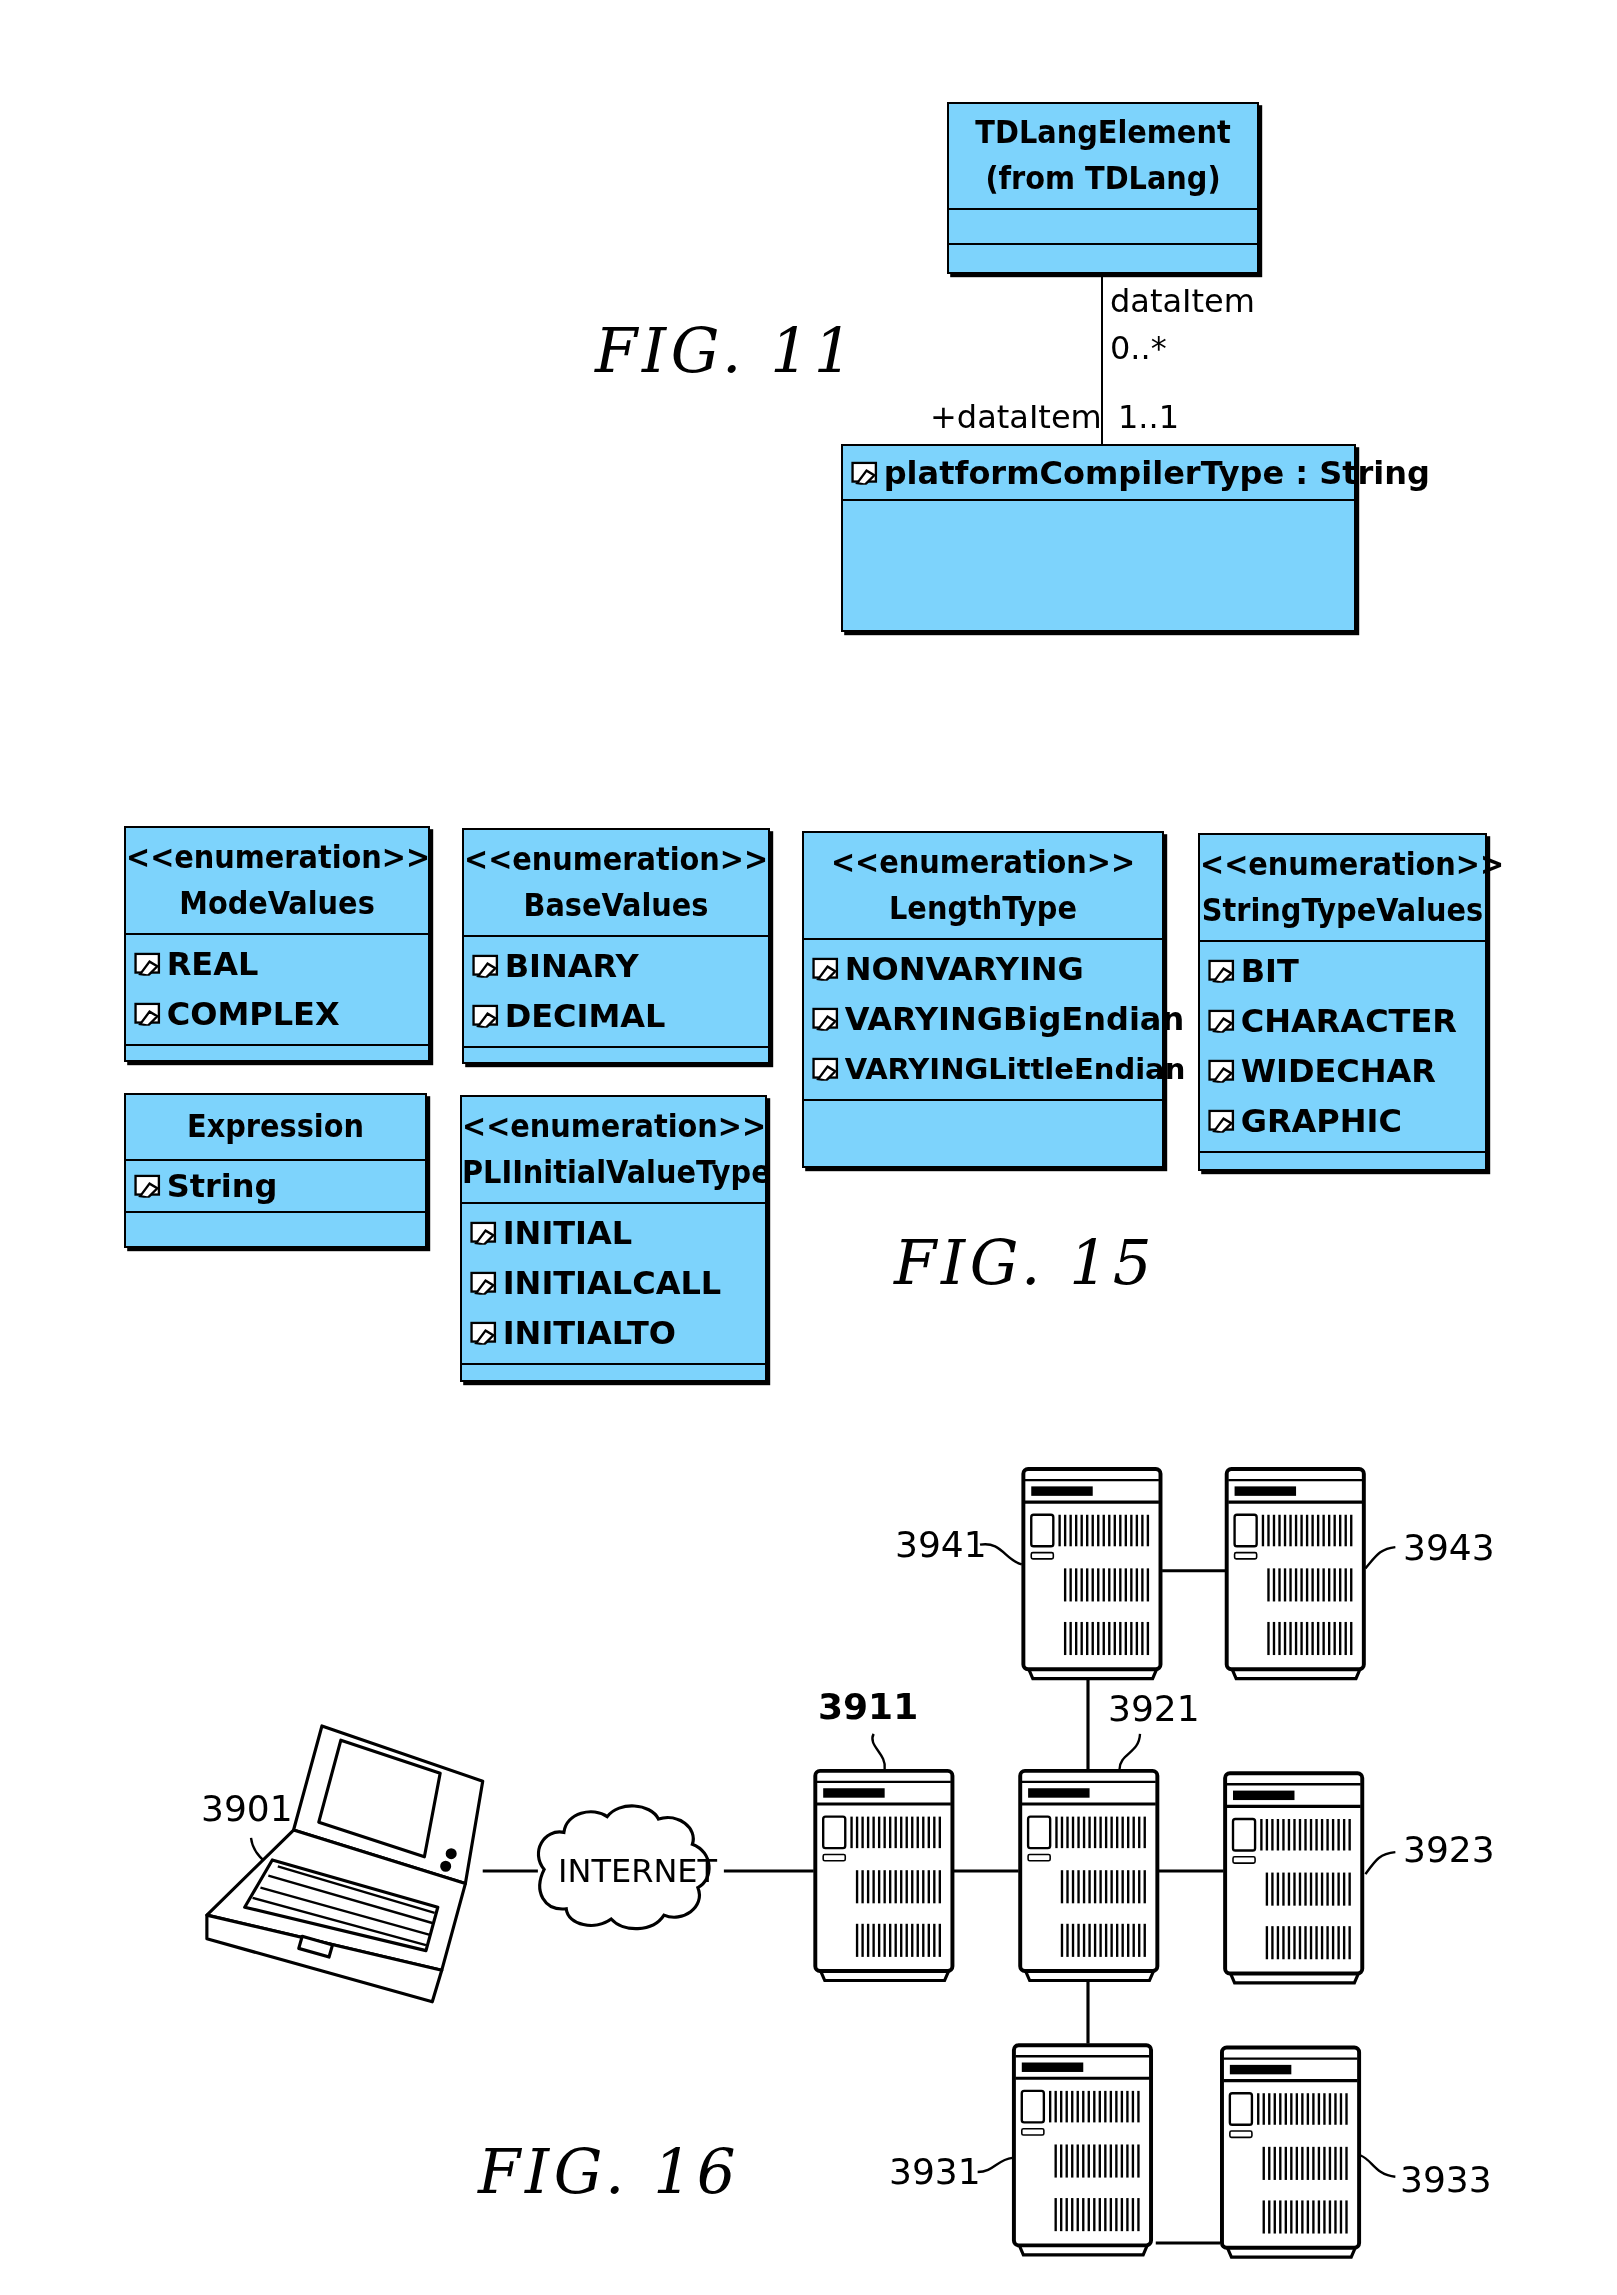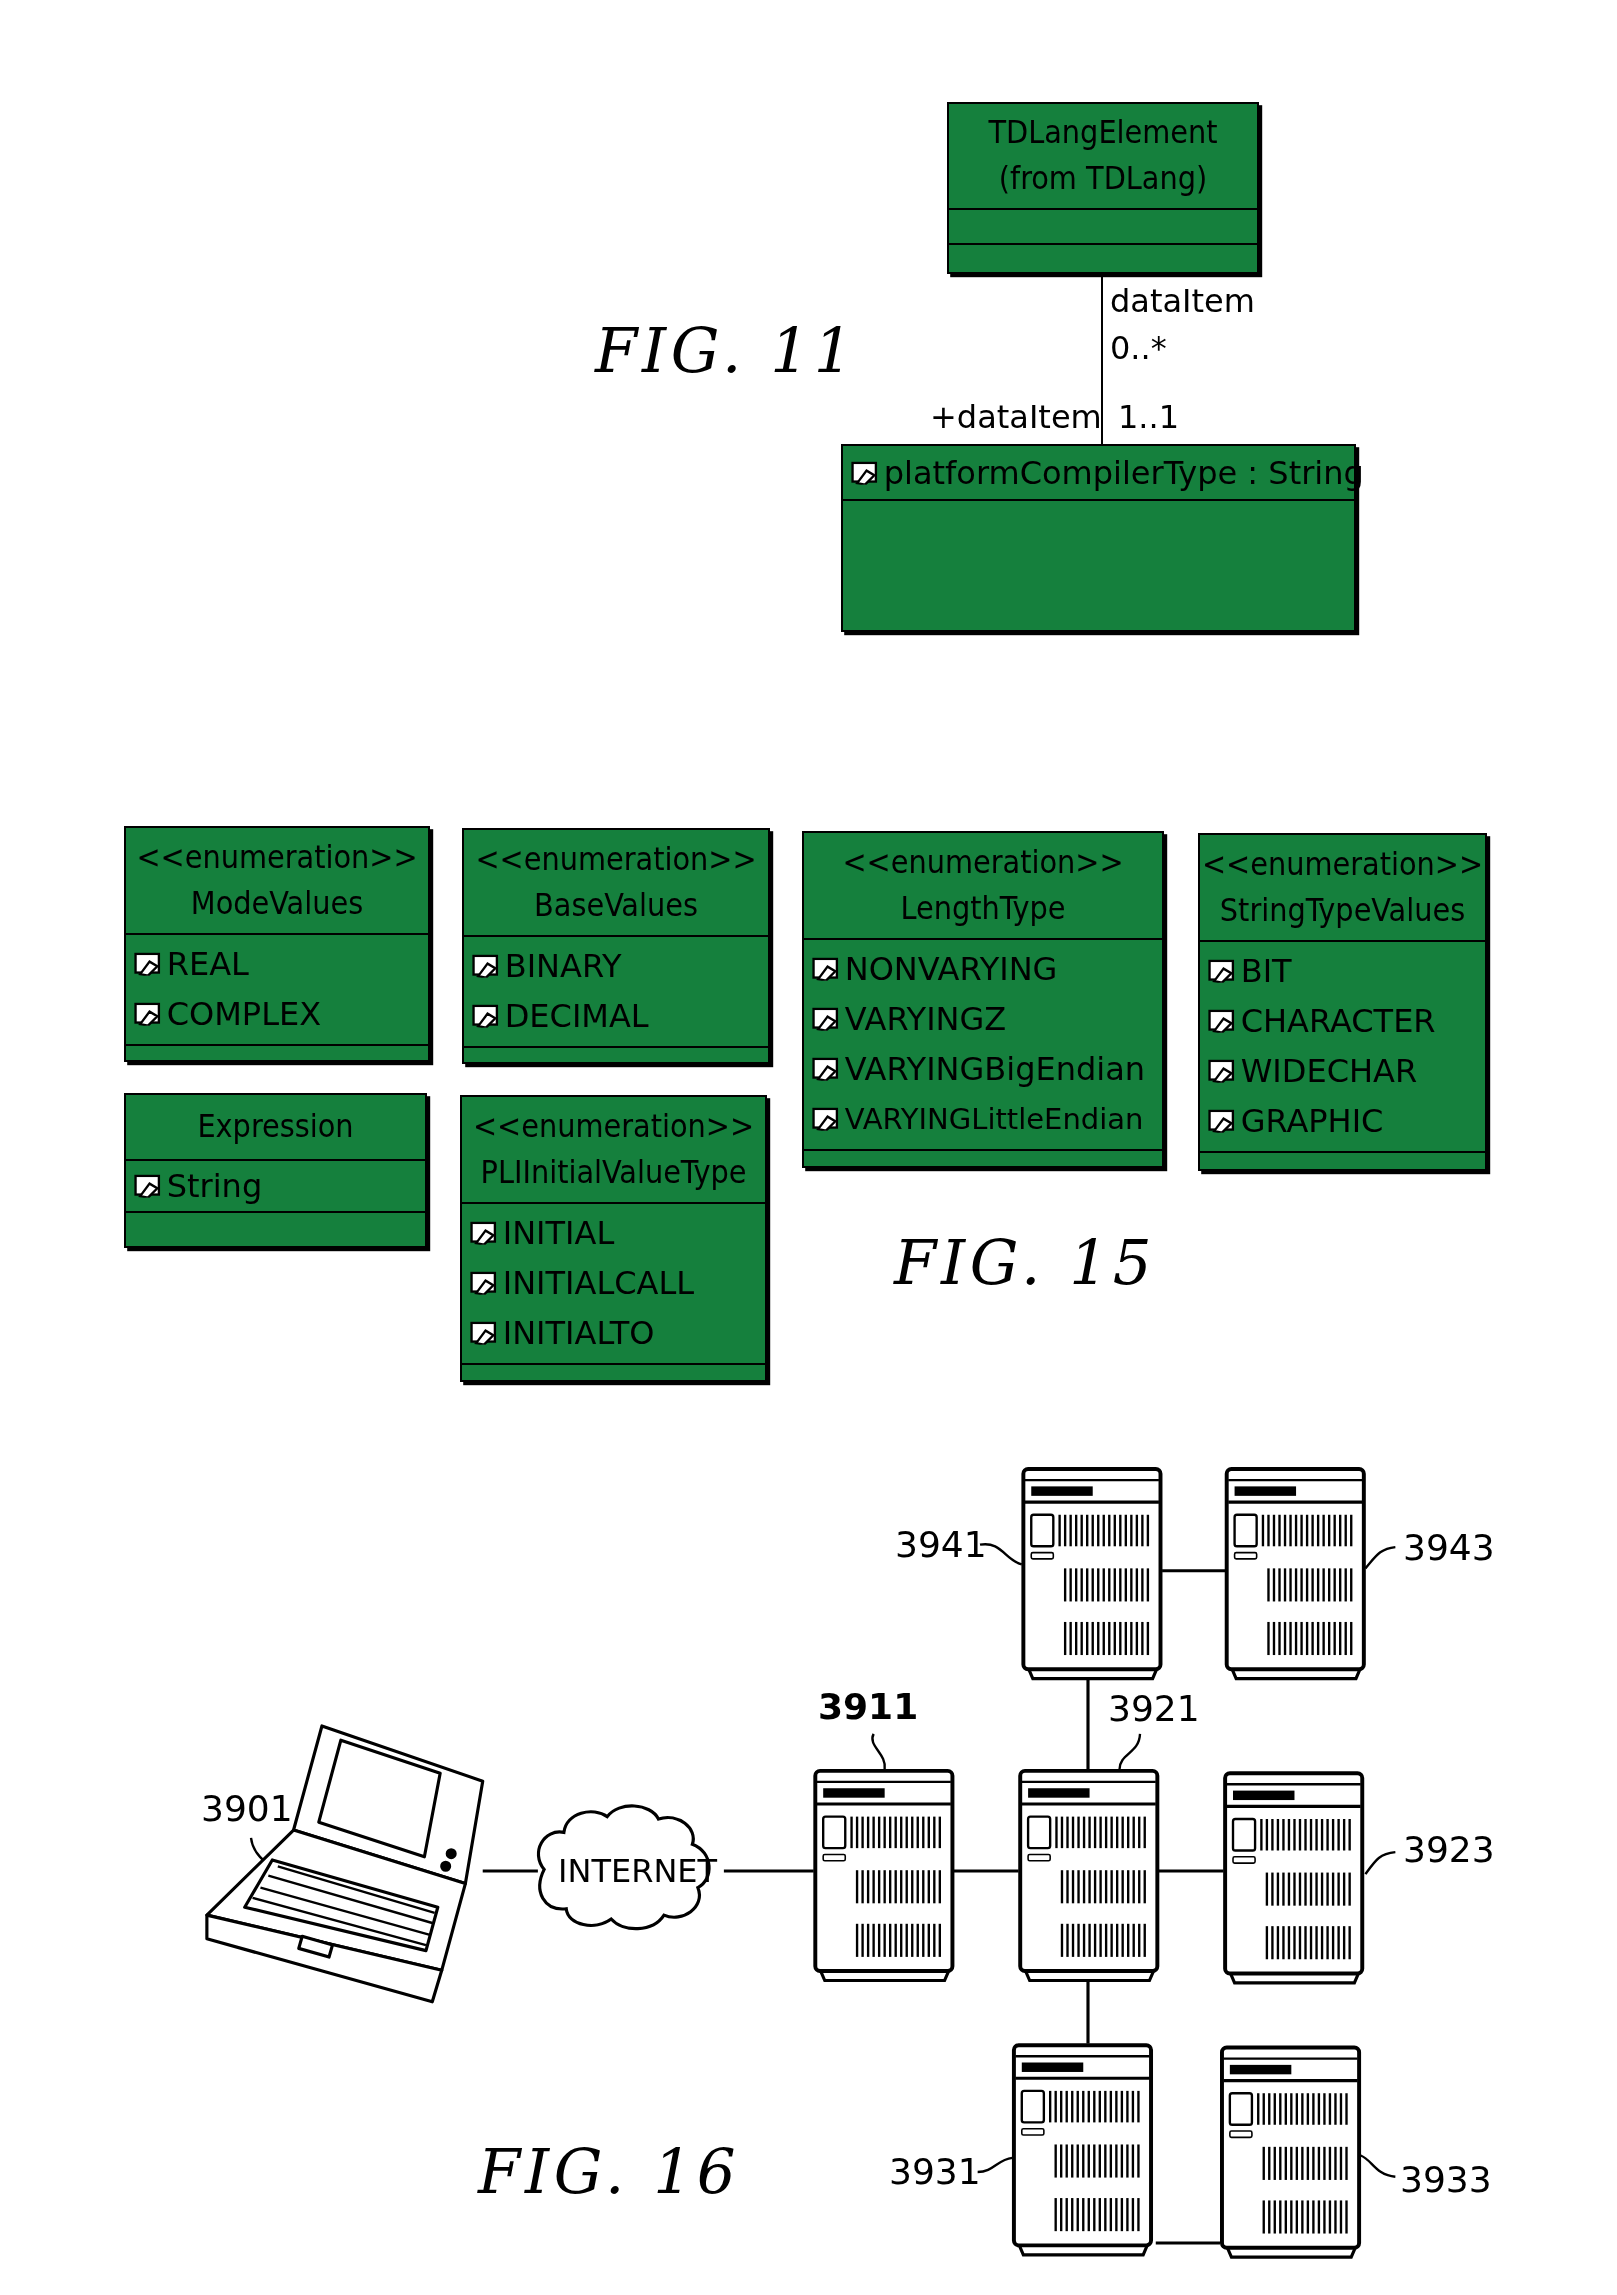--- a/index.html
+++ b/index.html
@@ -1,19 +1,19 @@
 <!DOCTYPE html>
 <html style="font-size:12.6px"><head>
 <meta charset="utf-8">
 <style>
   html, body { margin: 0; padding: 0; background: #ffffff; }
   body { width: 1618px; height: 2295px; position: relative; overflow: hidden;
          font-family: "DejaVu Sans", sans-serif; color: #000; }
-  .uml { position: absolute; border: 2.4px solid #000; box-sizing: border-box; background: #15803d;
-         box-shadow: 3.2px 3.2px 0 #000; }
+  .uml { position: absolute; border: 2.4px solid #000; box-sizing: border-box; background: #7dd3fc;
+         box-shadow: 3.2px 3.2px 0 #000; font-weight: bold; }
   .uml .hdr { text-align: center; font-size: 32px; line-height: 46px; padding-top: 6.3px; padding-bottom: 6.3px;
               border-bottom: 2.4px solid #000; font-family: "DejaVu Sans Condensed", "DejaVu Sans", sans-serif; }
   .uml .attrs { border-bottom: 2.4px solid #000; padding: 4.7px 0 4.7px 8px; }
   .uml .attr { font-size: 32px; line-height: 50px; white-space: nowrap; display: flex; align-items: center; }
   .uml .empty { }
   .attr-icon { display: inline-block; width: 28px; height: 24px; margin-right: 4.7px; flex: none; }
   .fig { position: absolute; font-family: "DejaVu Serif", serif; font-style: italic; font-size: 61px; letter-spacing: 4.7px; }
   .lbl { position: absolute; font-size: 32px; line-height: 35px; white-space: nowrap; }
   .ref { position: absolute; font-size: 36px; line-height: 39px; white-space: nowrap; }
   svg.net { position: absolute; left: 0; top: 0; }
@@ -107,26 +107,20 @@
   <div class="hdr">
     <div>&lt;&lt;enumeration&gt;&gt;</div>
     <div>LengthType</div>
   </div>
   <div class="attrs">
     <div class="attr">
         <svg class="attr-icon" viewBox="0 0 36 30" width="28" height="24">
           <use href="#attr-sym"></use>
         </svg>
         <span>NONVARYING</span>
-      </div>
-    <div class="attr">
-        <svg class="attr-icon" viewBox="0 0 36 30" width="28" height="24">
-          <use href="#attr-sym"></use>
-        </svg>
-        <span>VARYINGZ</span>
       </div>
     <div class="attr">
         <svg class="attr-icon" viewBox="0 0 36 30" width="28" height="24">
           <use href="#attr-sym"></use>
         </svg>
         <span>VARYINGBigEndian</span>
       </div>
     <div class="attr">
         <svg class="attr-icon" viewBox="0 0 36 30" width="28" height="24">
           <use href="#attr-sym"></use>

